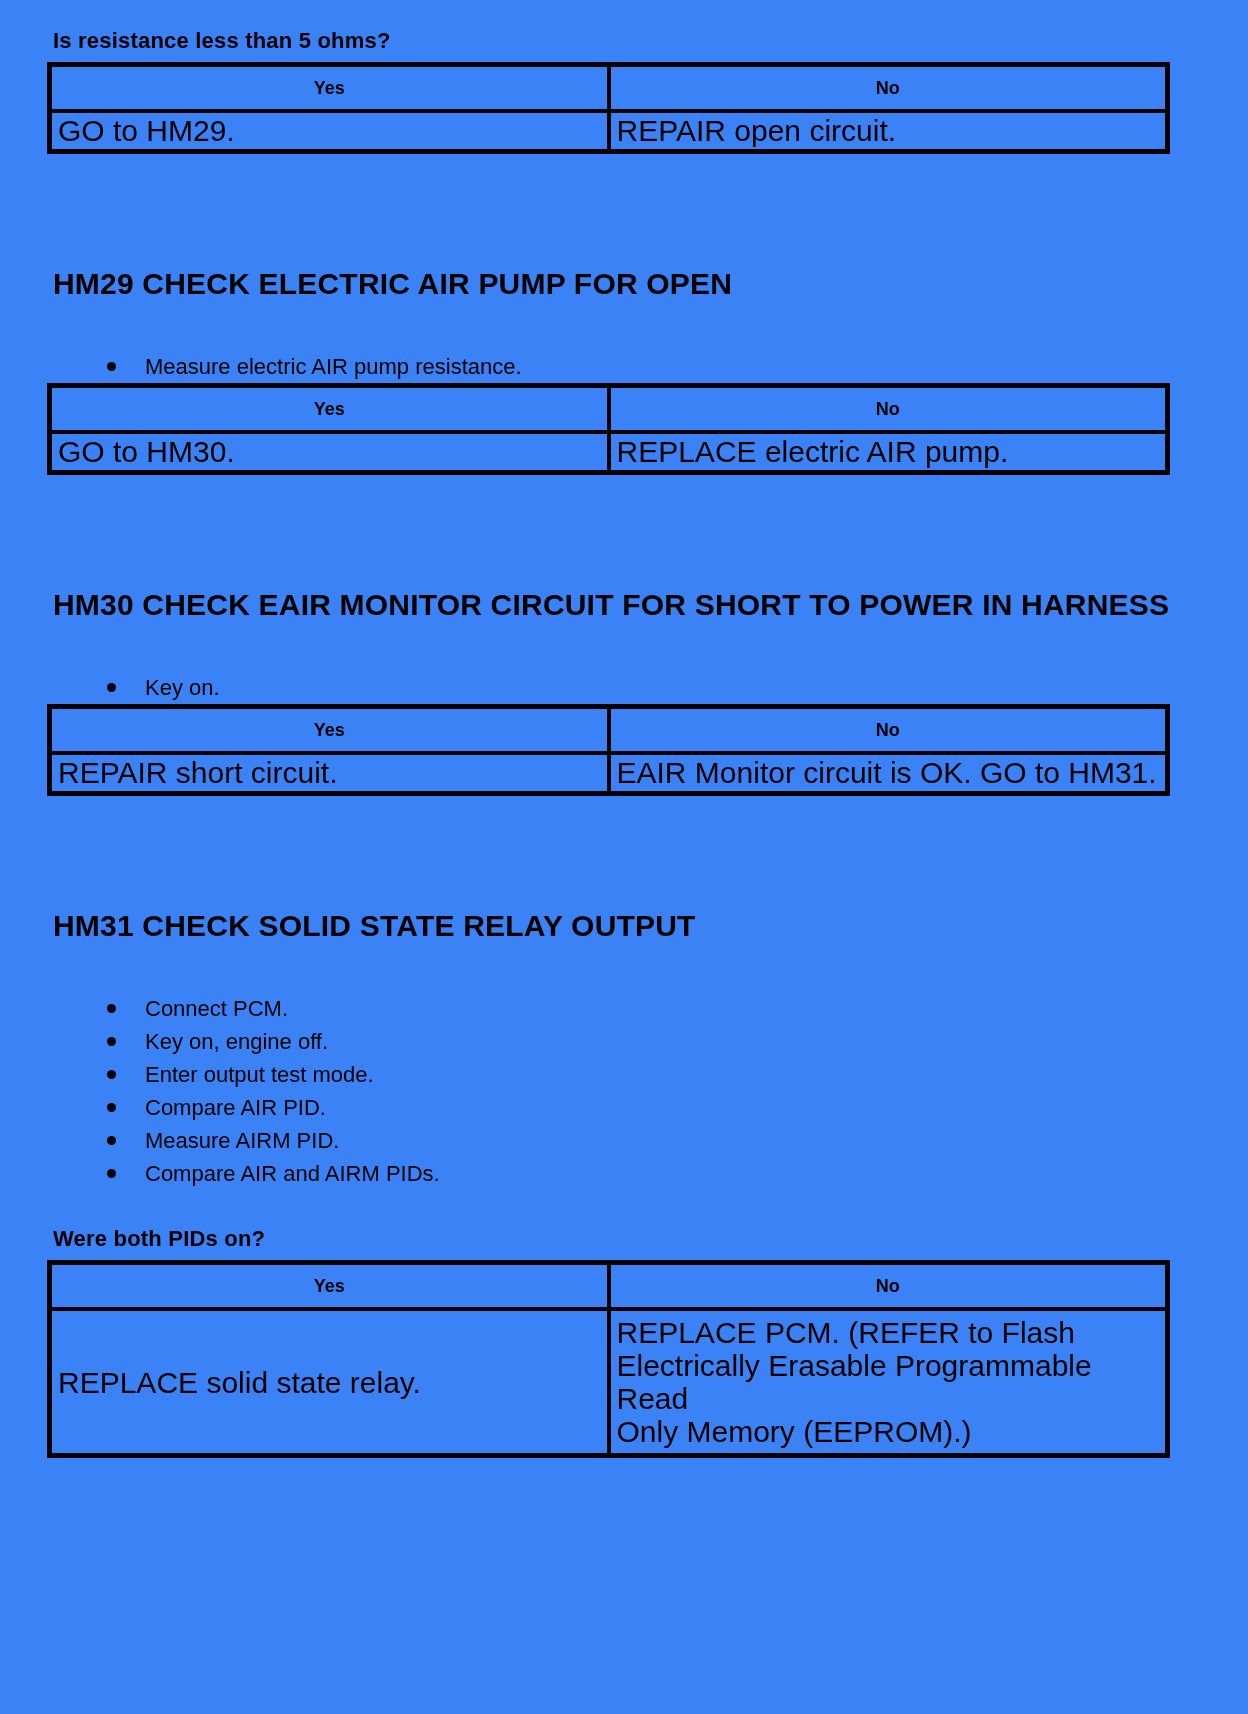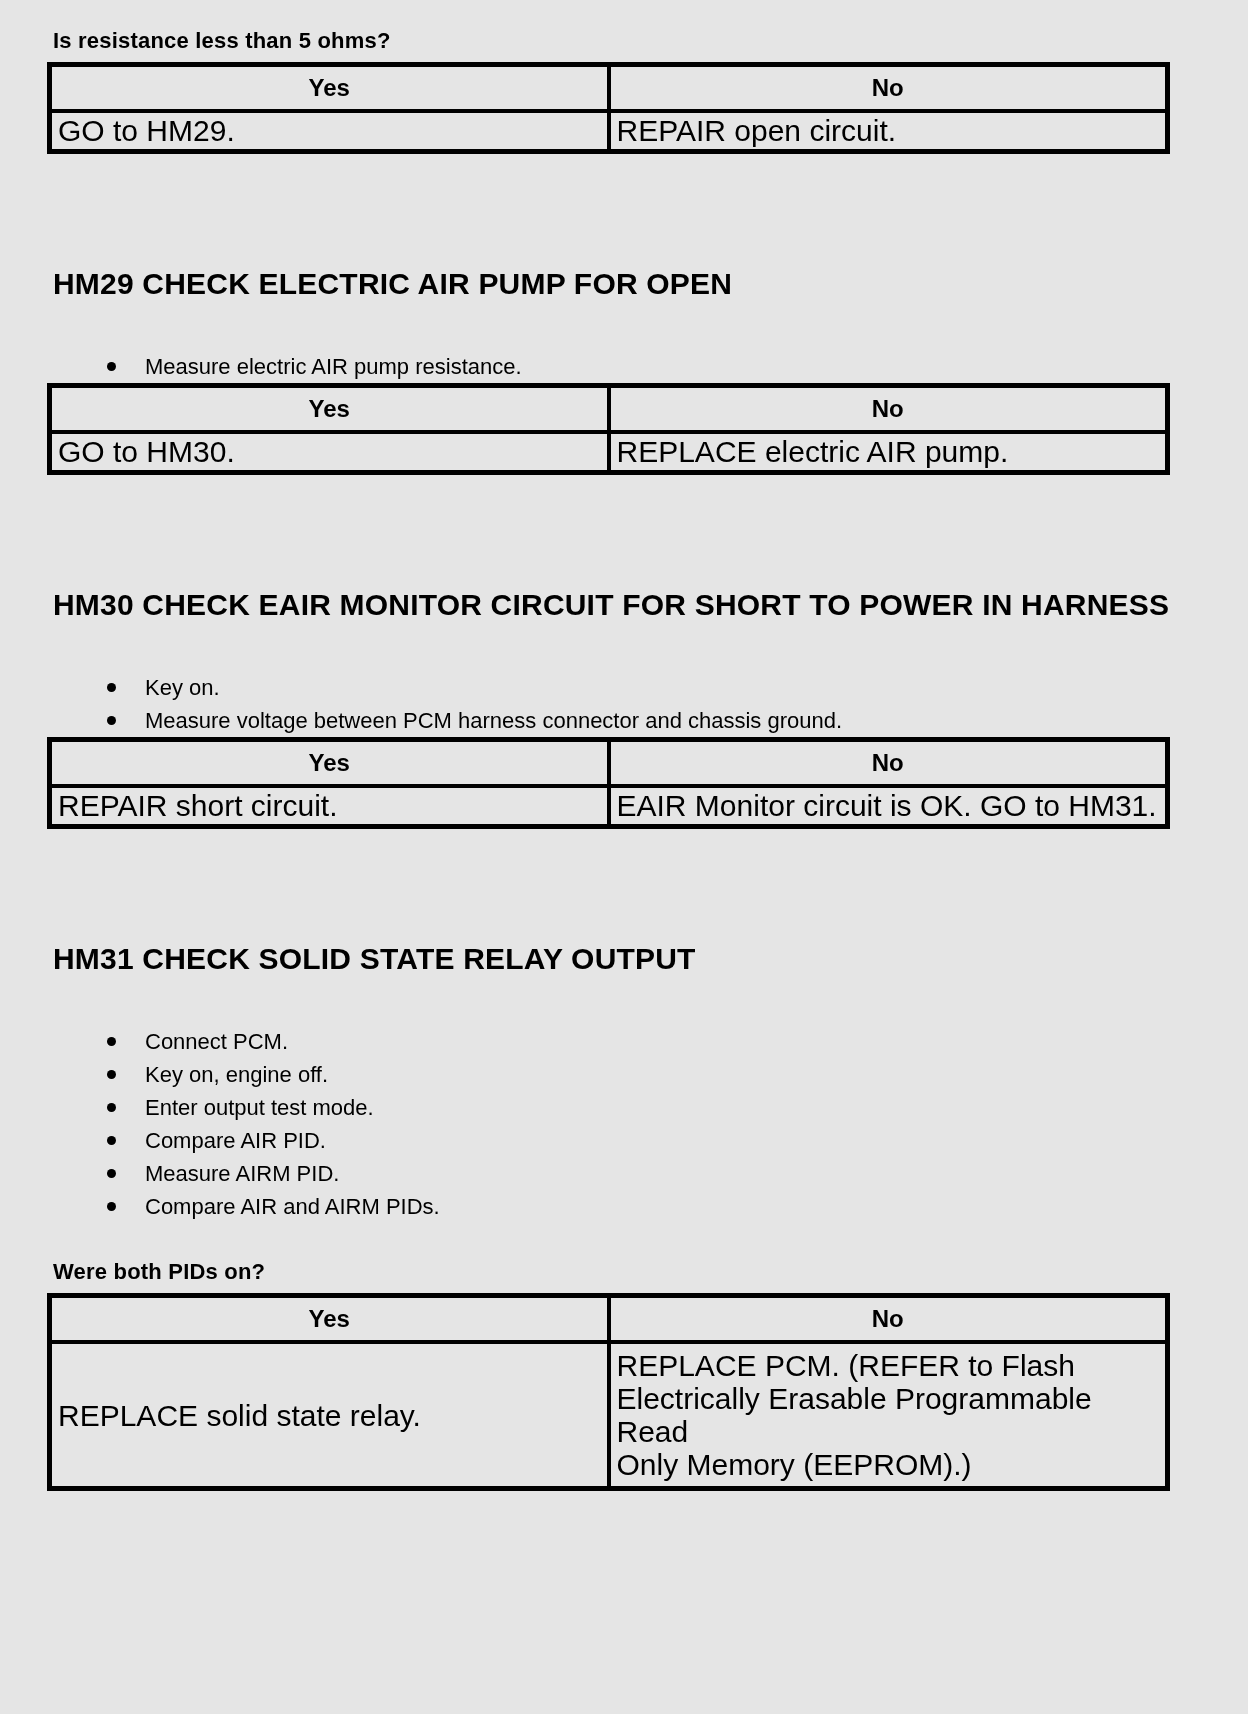--- a/index.html
+++ b/index.html
@@ -1,41 +1,41 @@
 <!DOCTYPE html>
 <html><head>
 <meta charset="utf-8">
 <style>
   * { box-sizing: border-box; }
   html, body { margin: 0; padding: 0; background: #ffffff; }
   .page {
     width: 1248px;
     min-height: 1714px;
-    background: #e5e5e5;
+    background: #3b82f6;
     color: #000000;
     font-family: "Liberation Sans", "DejaVu Sans", sans-serif;
     padding: 28px 56px 40px 47px;
   }
   .question {
     font-size: 22px;
     line-height: 26px;
     font-weight: bold;
     margin: 0 0 8px 6px;
     letter-spacing: 0.2px;
   }
   .q-after-bullets { margin-top: 36px; }
   .decision-table {
     width: 1123px;
     border-collapse: collapse;
     border: 5px solid #000000;
     table-layout: fixed;
   }
   .decision-table th {
     border: 4px solid #000000;
-    font-size: 24px;
+    font-size: 18px;
     line-height: 26px;
     font-weight: bold;
     text-align: center;
     padding: 8px 6px;
   }
   .decision-table td {
     border: 4px solid #000000;
     font-size: 30px;
     line-height: 26px;
     text-align: left;
@@ -120,21 +120,20 @@
         <td>REPLACE electric AIR pump.</td>
       </tr>
     </tbody>
       </table>
   </div>
 
   <div>
     <h1 class="section-heading">HM30 CHECK EAIR MONITOR CIRCUIT FOR SHORT TO POWER IN HARNESS</h1>
     <ul class="bullet-list">
       <li class="bullet-item"><span class="bullet-dot"></span><span>Key on.</span></li>
-      <li class="bullet-item"><span class="bullet-dot"></span><span>Measure voltage between PCM harness connector and chassis ground.</span></li>
     </ul>
     <table class="decision-table">
       <colgroup>
           <col style="width:50%">
           <col style="width:50%">
         </colgroup>
       <tbody>
           <tr>
         <th>Yes</th>
         <th>No</th>

